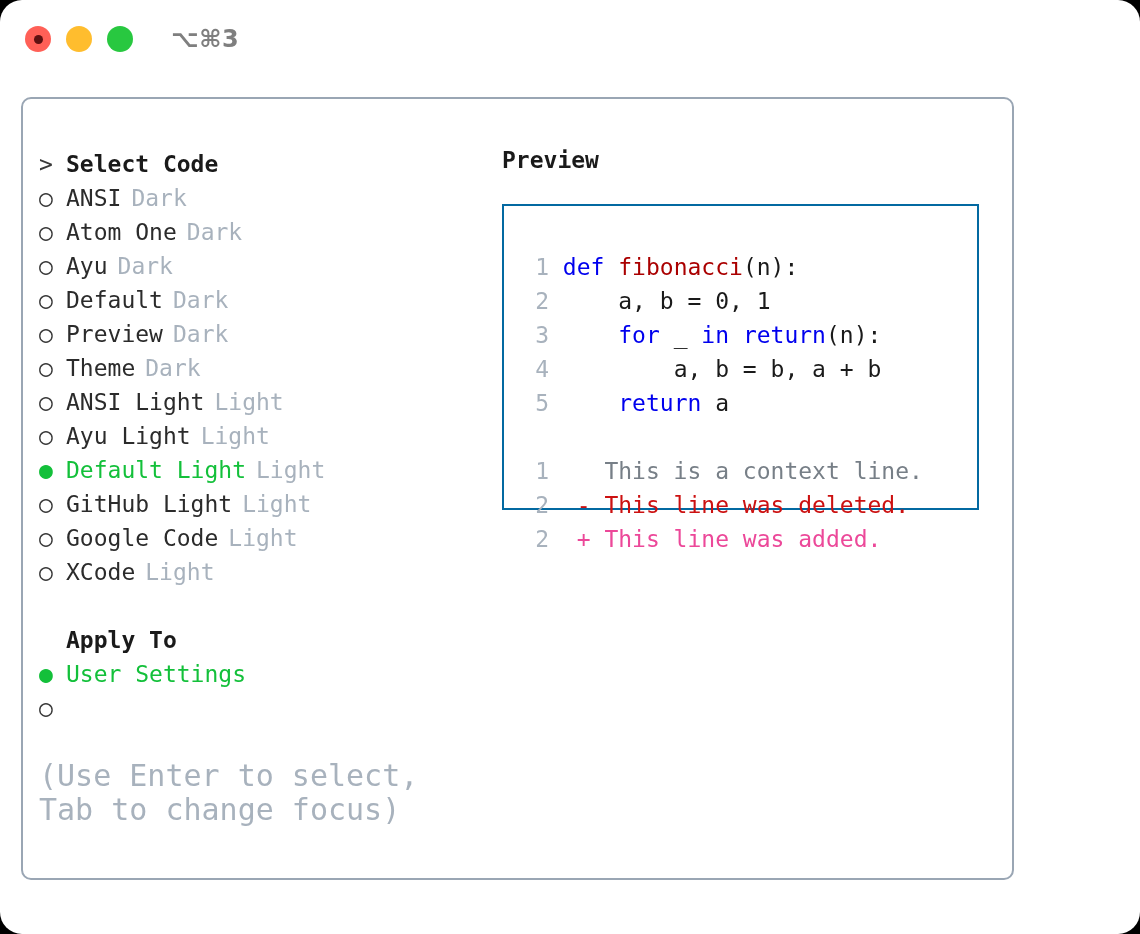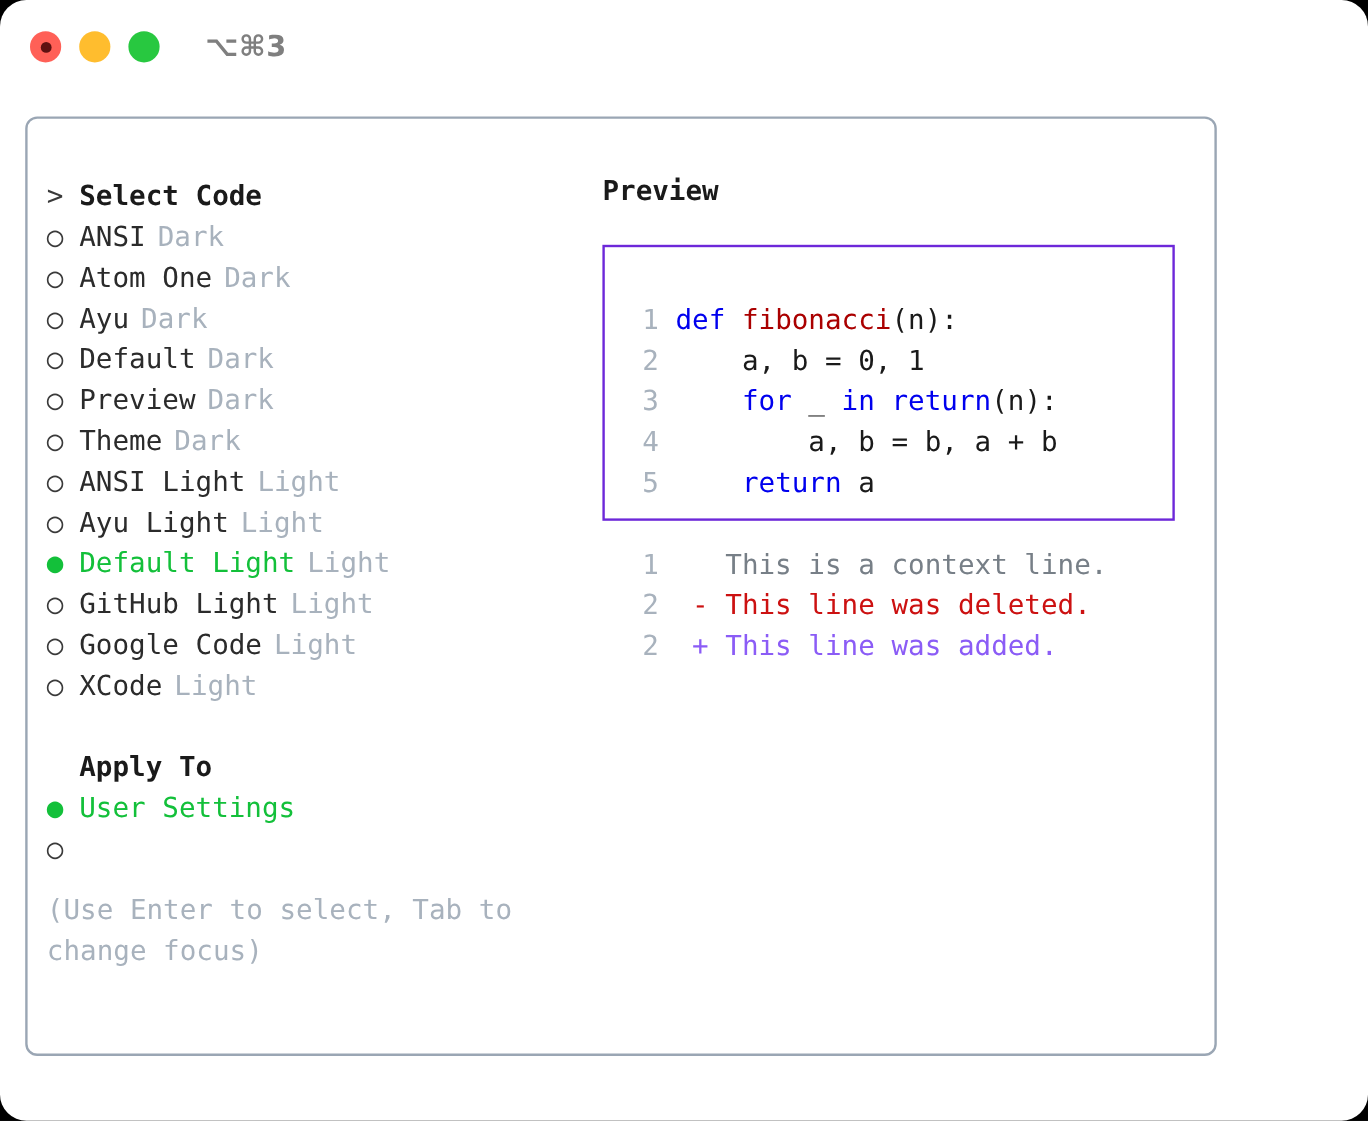--- a/index.html
+++ b/index.html
@@ -124,22 +124,22 @@
 
   .section-head {
     display: flex;
     align-items: baseline;
     height: 34px;
     font-size: 23px;
     white-space: pre;
   }
 
   .hint {
-    margin-top: 17px;
-    font-size: 23px;
+    margin-top: 34px;
+    font-size: 30px;
     color: #a8b2bd;
     line-height: 34px;
     width: 400px;
     white-space: normal;
   }
 
   
   .right-col {
     position: absolute;
     left: 479px;
@@ -149,22 +149,22 @@
 
   .preview-title {
     font-size: 23px;
     font-weight: bold;
     color: #1a1a1a;
     margin-bottom: 31px;
   }
 
   .preview-box {
     width: 477px;
-    height: 230px;
-    border: 2px solid #6d28d9;
+    height: 306px;
+    border: 2px solid #0369a1;
     background: #ffffff;
     position: relative;
   }
 
   .code-area {
     position: absolute;
     left: 16px;
     top: 44px;
     width: 450px;
   }
@@ -185,21 +185,21 @@
   .code-text { margin-left: 0; }
 
   .kw   { color: #0000ee; }
   .fn   { color: #aa0000; }
   .plain{ color: #1a1a1a; }
 
   .diff-gap { height: 34px; }
 
   .ctx { color: #777f87; }
   .del { color: #cc1111; }
-  .add { color: #8b5cf6; }
+  .add { color: #ec4899; }
 </style>
 </head>
 <body>
 
 <div class="window">
 
   <div class="titlebar">
     <div class="lights">
       <div class="light red">
         <div class="inner-dot"></div>

